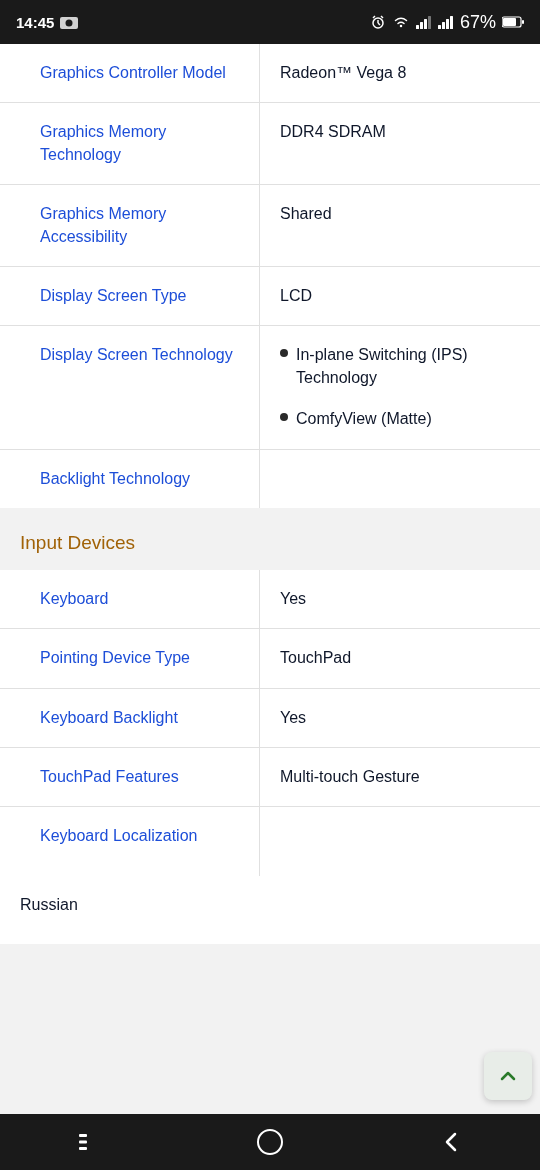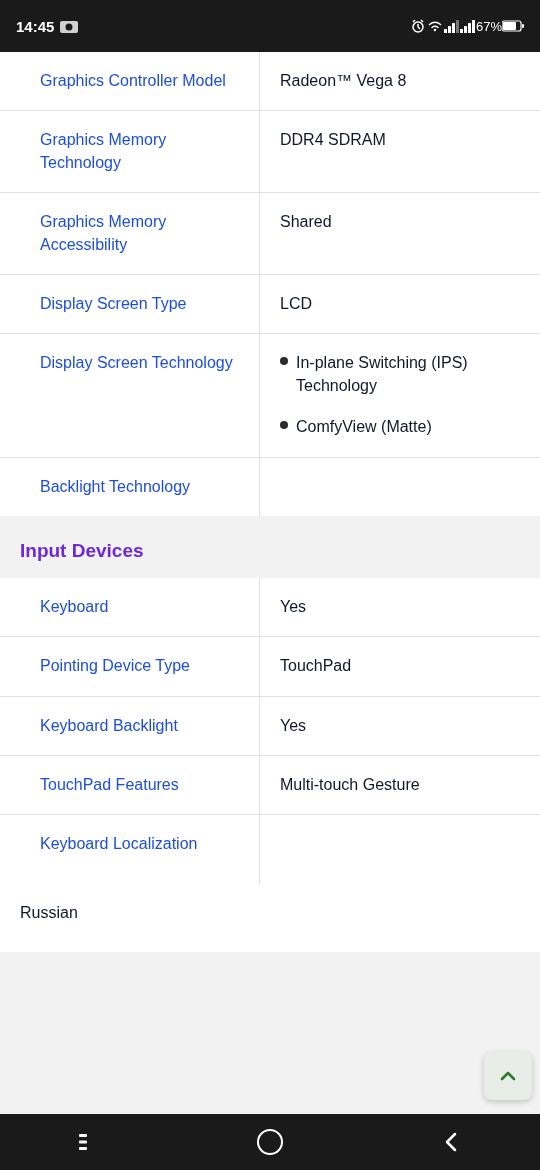--- a/index.html
+++ b/index.html
@@ -16,34 +16,35 @@
     }
 
     
     .status-bar {
       background: #1a1a1a;
       color: #fff;
       display: flex;
       justify-content: space-between;
       align-items: center;
       padding: 6px 16px;
-      height: 52px;
+      height: 44px;
       flex-shrink: 0;
     }
     .status-left {
       font-size: 15px;
       font-weight: 600;
       display: flex;
       align-items: center;
       gap: 6px;
     }
     .status-right {
       display: flex;
       align-items: center;
-      font-size: 13px;
+      gap: 6px;
+      font-size: 18px;
     }
 
     
     .content {
       flex: 1;
       background: #f2f2f2;
       overflow-y: auto;
     }
 
     
@@ -115,22 +116,22 @@
     }
 
     
     .section-header {
       padding: 24px 20px 16px 20px;
       background: #f2f2f2;
     }
 
     .section-title {
       font-size: 19px;
-      font-weight: 700;
-      color: #6d28d9;
+      font-weight: 400;
+      color: #a16207;
     }
 
     
     .scroll-up-btn {
       position: fixed;
       bottom: 70px;
       right: 8px;
       width: 48px;
       height: 48px;
       background: #e8ede8;

